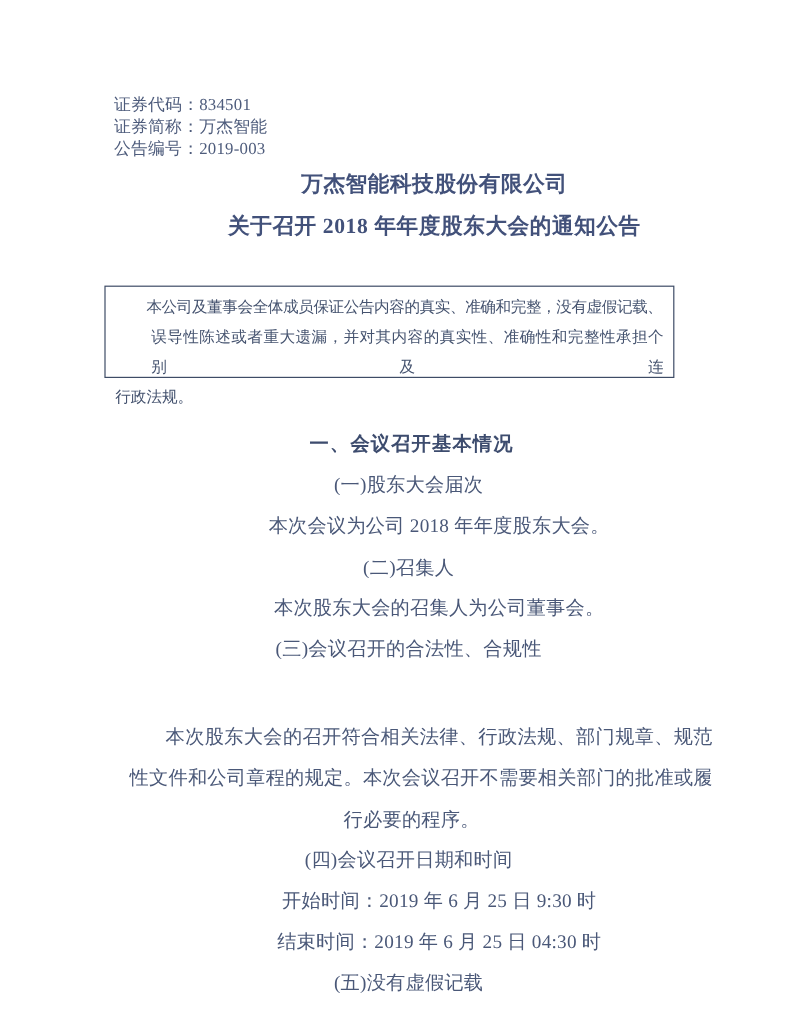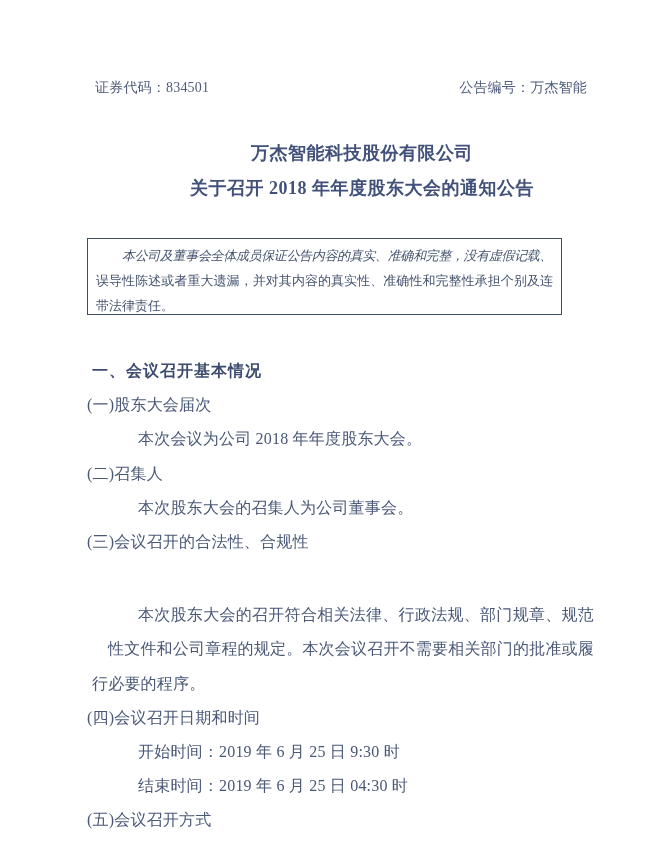--- a/index.html
+++ b/index.html
@@ -12,84 +12,86 @@
     overflow:hidden;
   }
   .page{position:absolute;inset:0;background:#ffffff;}
 
   
   .header-row{
     position:absolute;left:95px;top:79px;width:492px;
     display:flex;justify-content:space-between;
     font-size:14px;color:#4e5c7c;letter-spacing:0.2px;
     white-space:nowrap;
+    flex-direction:column;
   }
 
   
   .titles{
     position:absolute;left:0;top:136px;width:660px;
     text-align:center;font-weight:bold;color:#42517a;
     font-size:18px;line-height:35px;letter-spacing:0.5px;padding-left:32px;
   }
 
   
   .disclaimer{
     position:absolute;left:87px;top:238px;width:475px;height:77px;
     box-sizing:border-box;
     border:1.5px solid #3e4c66;
     padding:4px 8px 0 8px;
     font-size:13px;line-height:25px;color:#45536f;
   }
   .disclaimer .d-line{white-space:nowrap;}
-  .disclaimer .d-first{text-indent:26px;letter-spacing:-0.35px;font-style:italic;}
-  .disclaimer .d-just{text-align:justify;text-align-last:justify;white-space:normal;}
+  .disclaimer .d-first{text-indent:26px;letter-spacing:-0.35px;}
+  .disclaimer .d-just{text-align:justify;text-align-last:justify;white-space:normal;margin-left:30px;}
 
   
   .doc-body{
     position:absolute;left:92px;top:354px;width:502px;
     font-size:16px;line-height:34.2px;letter-spacing:0.2px;
     color:#4a5878;
   }
-  .line{min-height:34.2px;}
+  .line{min-height:34.2px;text-align:center;}
   .l-heading{font-weight:bold;color:#3d4c6e;letter-spacing:1px;}
   .l-sub{margin-left:-5px;}
   .l-para{padding-left:46px;}
   .l-pjust{padding-left:46px;text-align:justify;text-align-last:justify;margin-top:39px;}
   .l-ljust{text-align:justify;text-align-last:justify;margin-left:16px;}
 </style>
 </head>
 <body>
 
 <div class="page">
 
   <div class="header-row">
     <span>证券代码：834501</span>
-    <span>公告编号：万杰智能</span>
+    <span>证券简称：万杰智能</span>
+    <span>公告编号：2019-003</span>
   </div>
 
   <div class="titles">
     <div>万杰智能科技股份有限公司</div>
     <div>关于召开 2018 年年度股东大会的通知公告</div>
   </div>
 
   <div class="disclaimer">
     <div class="d-line d-first">本公司及董事会全体成员保证公告内容的真实、准确和完整，没有虚假记载、</div>
     <div class="d-line d-just">误导性陈述或者重大遗漏，并对其内容的真实性、准确性和完整性承担个别及连</div>
-    <div class="d-line">带法律责任。</div>
+    <div class="d-line">行政法规。</div>
   </div>
 
   <div class="doc-body">
     <div class="line l-heading">一、会议召开基本情况</div>
     <div class="line l-sub">(一)股东大会届次</div>
     <div class="line l-para">本次会议为公司 2018 年年度股东大会。</div>
     <div class="line l-sub">(二)召集人</div>
     <div class="line l-para">本次股东大会的召集人为公司董事会。</div>
     <div class="line l-sub">(三)会议召开的合法性、合规性</div>
     <div class="line l-pjust">本次股东大会的召开符合相关法律、行政法规、部门规章、规范</div>
     <div class="line l-ljust">性文件和公司章程的规定。本次会议召开不需要相关部门的批准或履</div>
     <div class="line">行必要的程序。</div>
     <div class="line l-sub">(四)会议召开日期和时间</div>
     <div class="line l-para">开始时间：2019 年 6 月 25 日 9:30 时</div>
     <div class="line l-para">结束时间：2019 年 6 月 25 日 04:30 时</div>
-    <div class="line l-sub">(五)会议召开方式</div>
+    <div class="line l-sub">(五)没有虚假记载</div>
   </div>
 
 </div>
 
 </body></html>

